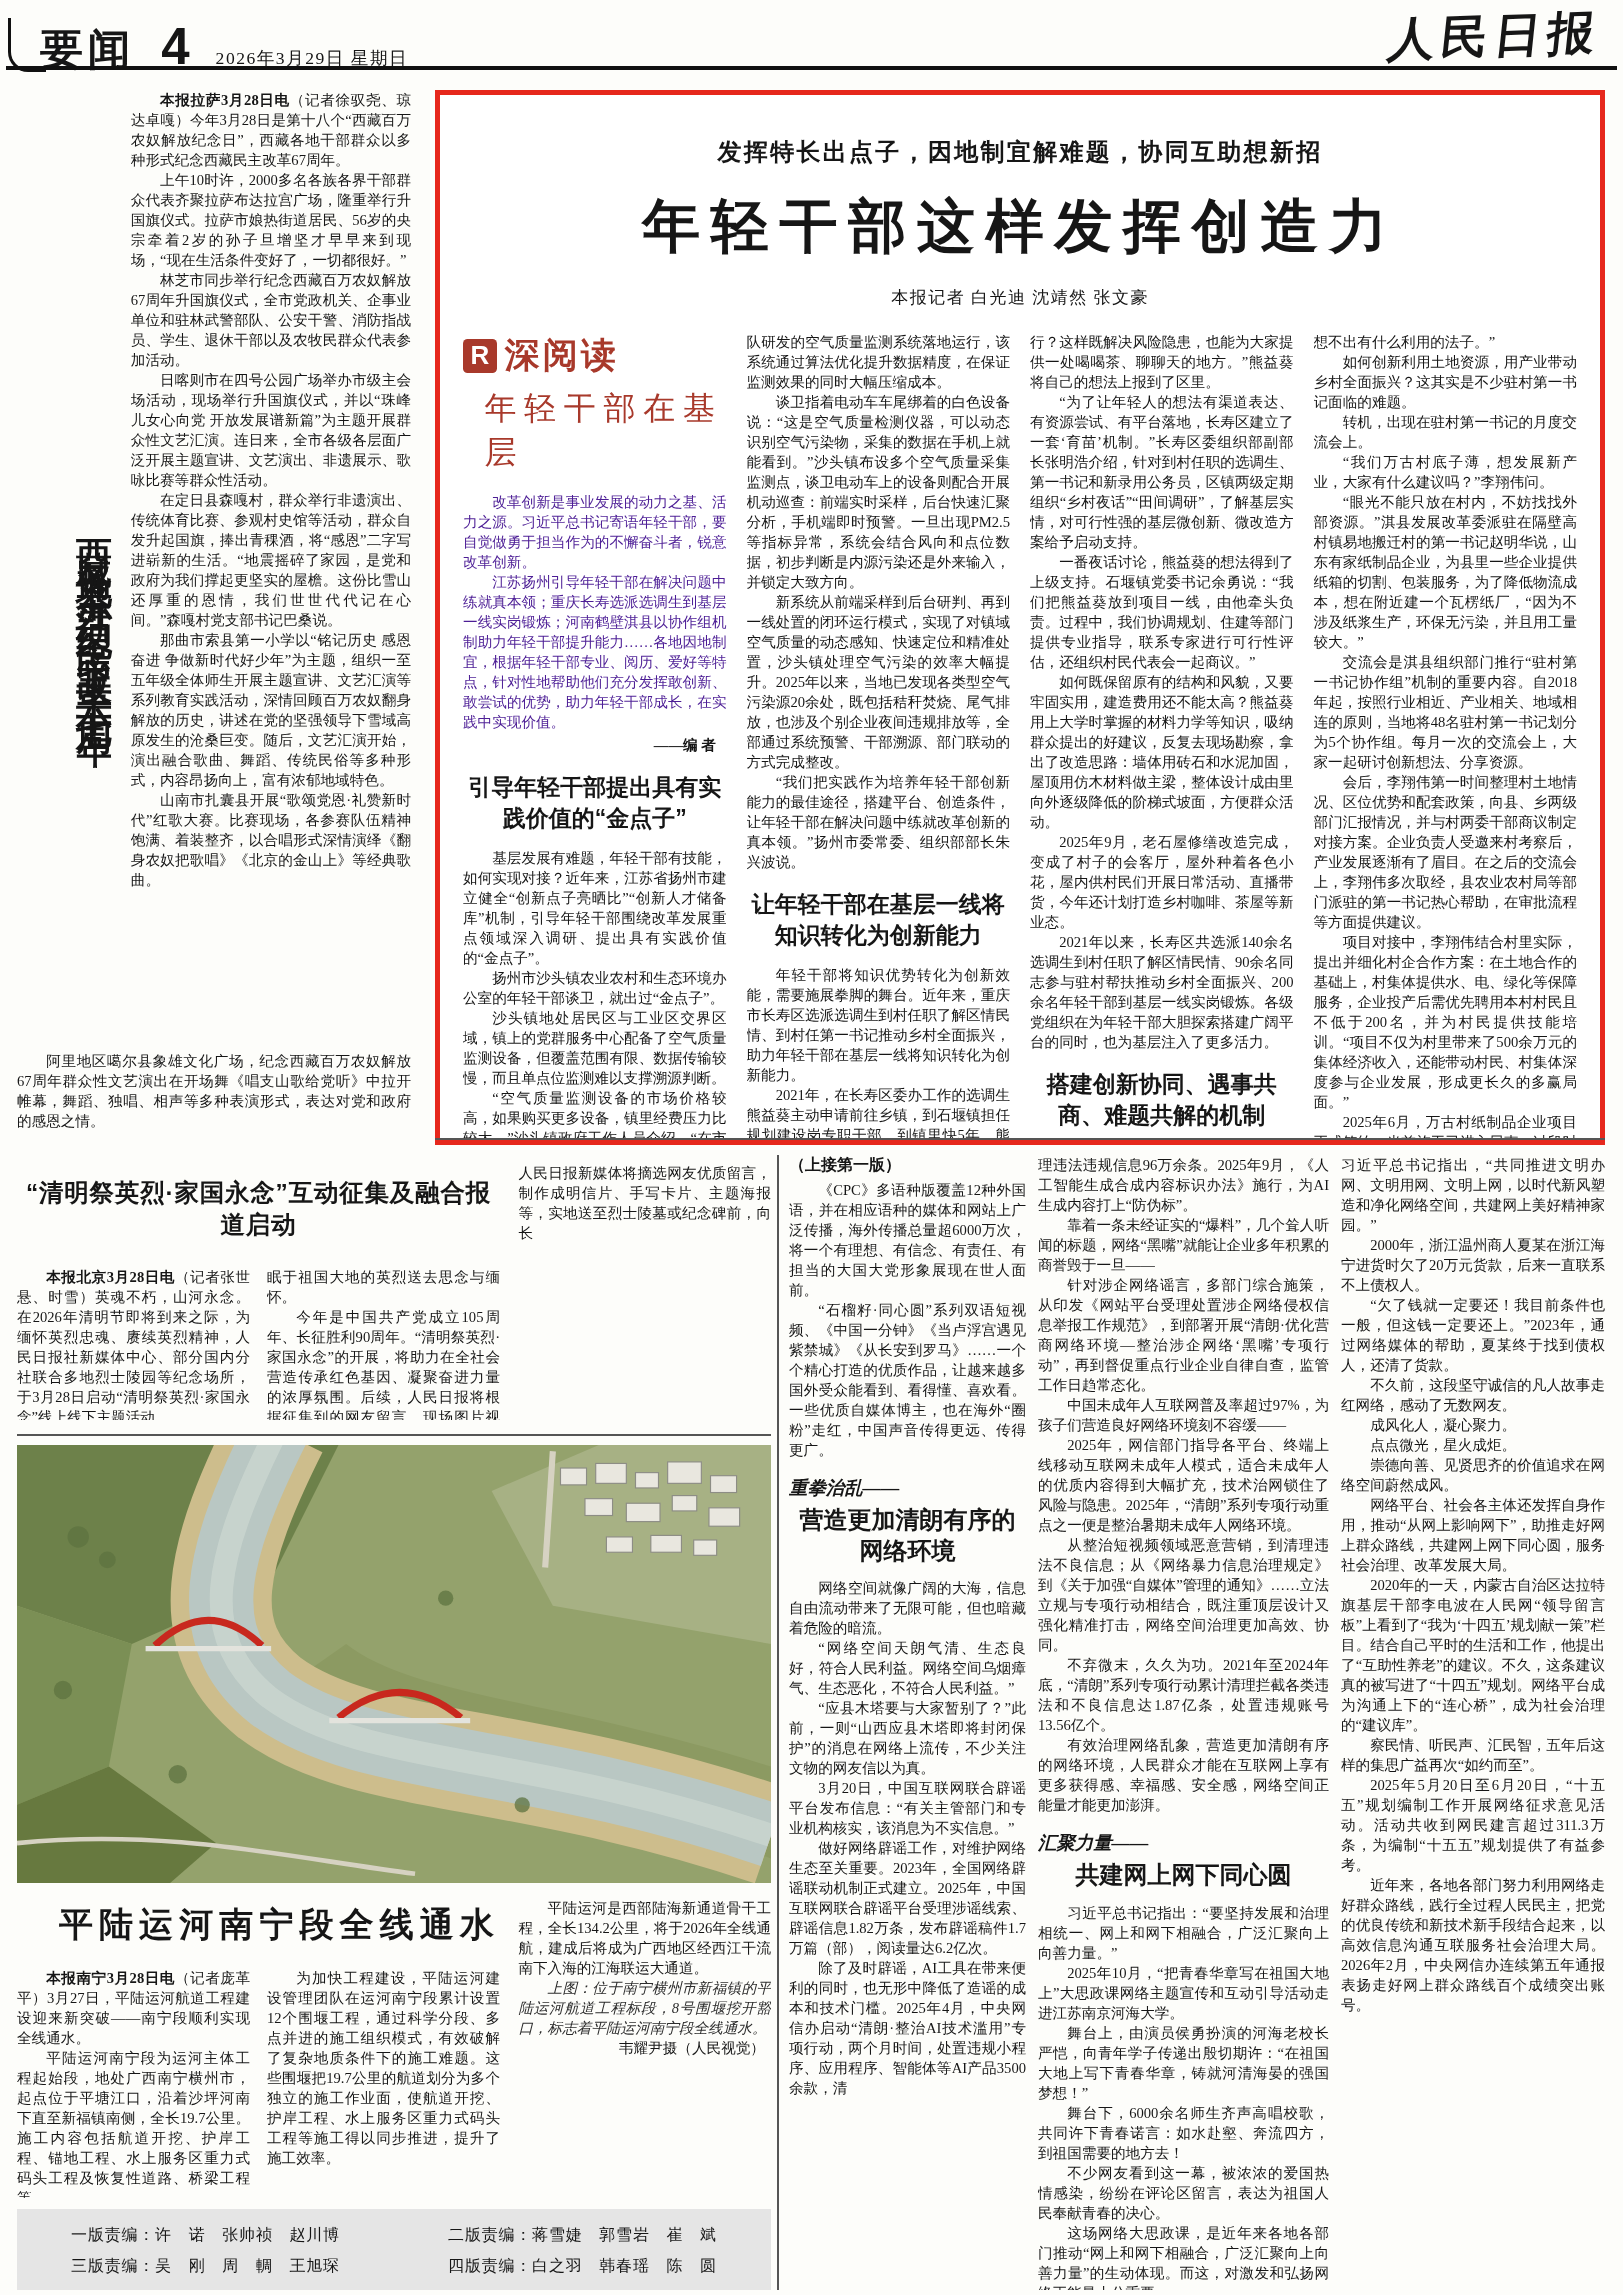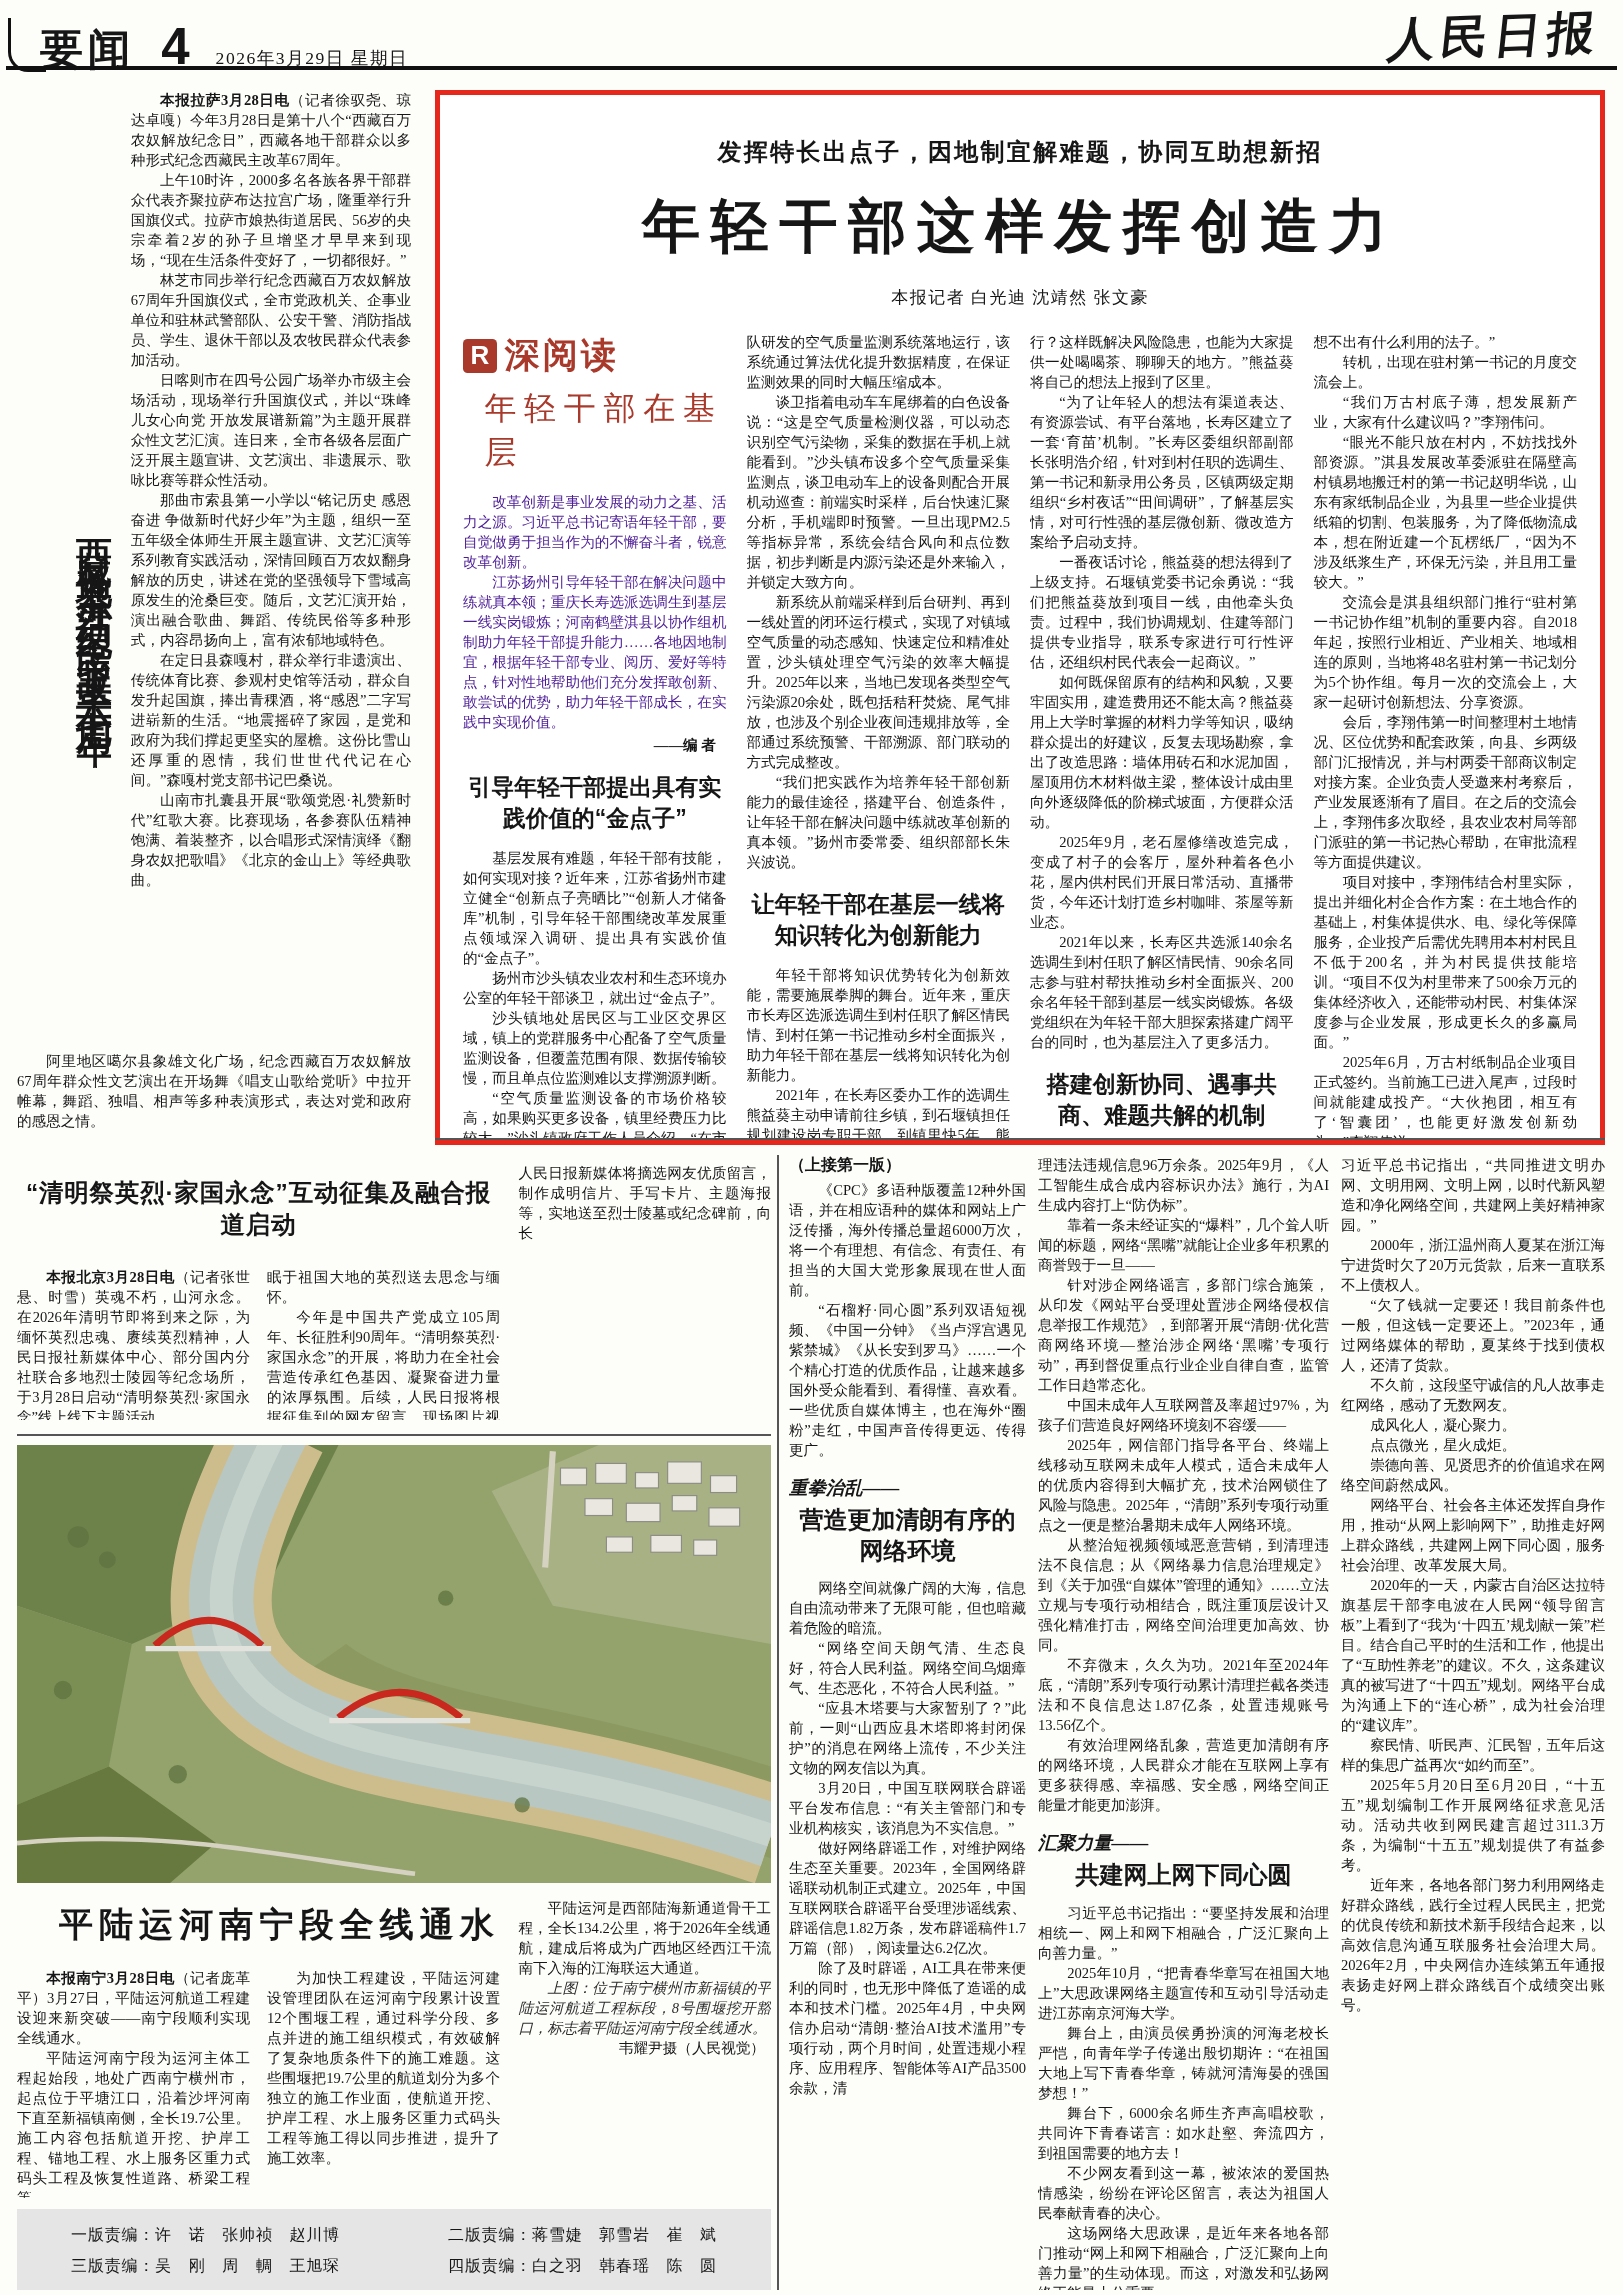--- a/index.html
+++ b/index.html
@@ -66,22 +66,22 @@
 <div class="hdr-rule"></div>
 
 <div class="abs" style="left:17px;top:90px;width:394px;height:1049px;overflow:hidden;">
   <div style="display:flex;gap:13.8px;height:961px;overflow:hidden;">
     <div class="vhead" style="width:100px;display:flex;justify-content:center;padding-top:84px;">西藏各地举办活动纪念民主改革六十七周年</div>
     <div class="col" style="flex:1;height:100%;">
         <div class="blk p"><b>本报拉萨3月28日电</b>（记者徐驭尧、琼达卓嘎）今年3月28日是第十八个“西藏百万农奴解放纪念日”，西藏各地干部群众以多种形式纪念西藏民主改革67周年。</div>
         <div class="blk p">上午10时许，2000多名各族各界干部群众代表齐聚拉萨布达拉宫广场，隆重举行升国旗仪式。拉萨市娘热街道居民、56岁的央宗牵着2岁的孙子旦增坚才早早来到现场，“现在生活条件变好了，一切都很好。”</div>
         <div class="blk p">林芝市同步举行纪念西藏百万农奴解放67周年升国旗仪式，全市党政机关、企事业单位和驻林武警部队、公安干警、消防指战员、学生、退休干部以及农牧民群众代表参加活动。</div>
         <div class="blk p">日喀则市在四号公园广场举办市级主会场活动，现场举行升国旗仪式，并以“珠峰儿女心向党  开放发展谱新篇”为主题开展群众性文艺汇演。连日来，全市各级各层面广泛开展主题宣讲、文艺演出、非遗展示、歌咏比赛等群众性活动。</div>
+        <div class="blk p">在定日县森嘎村，群众举行非遗演出、传统体育比赛、参观村史馆等活动，群众自发升起国旗，捧出青稞酒，将“感恩”二字写进崭新的生活。“地震摇碎了家园，是党和政府为我们撑起更坚实的屋檐。这份比雪山还厚重的恩情，我们世世代代记在心间。”森嘎村党支部书记巴桑说。</div>
         <div class="blk p">那曲市索县第一小学以“铭记历史  感恩奋进  争做新时代好少年”为主题，组织一至五年级全体师生开展主题宣讲、文艺汇演等系列教育实践活动，深情回顾百万农奴翻身解放的历史，讲述在党的坚强领导下雪域高原发生的沧桑巨变。随后，文艺汇演开始，演出融合歌曲、舞蹈、传统民俗等多种形式，内容昂扬向上，富有浓郁地域特色。</div>
-        <div class="blk p">在定日县森嘎村，群众举行非遗演出、传统体育比赛、参观村史馆等活动，群众自发升起国旗，捧出青稞酒，将“感恩”二字写进崭新的生活。“地震摇碎了家园，是党和政府为我们撑起更坚实的屋檐。这份比雪山还厚重的恩情，我们世世代代记在心间。”森嘎村党支部书记巴桑说。</div>
         <div class="blk p">山南市扎囊县开展“歌颂党恩·礼赞新时代”红歌大赛。比赛现场，各参赛队伍精神饱满、着装整齐，以合唱形式深情演绎《翻身农奴把歌唱》《北京的金山上》等经典歌曲。</div>
       </div>
   </div>
   <div class="col" style="width:100%;height:86px;">
       <div class="blk p">阿里地区噶尔县象雄文化广场，纪念西藏百万农奴解放67周年群众性文艺演出在开场舞《唱支山歌给党听》中拉开帷幕，舞蹈、独唱、相声等多种表演形式，表达对党和政府的感恩之情。</div>
     </div>
 </div>
 
 <div class="abs redbox" style="left:435px;top:90px;width:1170px;height:1055px;box-sizing:border-box;padding:20px 23px;">
   <div class="kicker" style="margin-top:21.4px;">发挥特长出点子，因地制宜解难题，协同互助想新招</div>
@@ -118,20 +118,21 @@
         <div class="blk cont">行？这样既解决风险隐患，也能为大家提供一处喝喝茶、聊聊天的地方。”熊益葵将自己的想法上报到了区里。</div>
         <div class="blk p">“为了让年轻人的想法有渠道表达、有资源尝试、有平台落地，长寿区建立了一套‘育苗’机制。”长寿区委组织部副部长张明浩介绍，针对到村任职的选调生、第一书记和新录用公务员，区镇两级定期组织“乡村夜话”“田间调研”，了解基层实情，对可行性强的基层微创新、微改造方案给予启动支持。</div>
         <div class="blk p">一番夜话讨论，熊益葵的想法得到了上级支持。石堰镇党委书记余勇说：“我们把熊益葵放到项目一线，由他牵头负责。过程中，我们协调规划、住建等部门提供专业指导，联系专家进行可行性评估，还组织村民代表会一起商议。”</div>
         <div class="blk p">如何既保留原有的结构和风貌，又要牢固实用，建造费用还不能太高？熊益葵用上大学时掌握的材料力学等知识，吸纳群众提出的好建议，反复去现场勘察，拿出了改造思路：墙体用砖石和水泥加固，屋顶用仿木材料做主梁，整体设计成由里向外逐级降低的阶梯式坡面，方便群众活动。</div>
         <div class="blk p">2025年9月，老石屋修缮改造完成，变成了村子的会客厅，屋外种着各色小花，屋内供村民们开展日常活动、直播带货，今年还计划打造乡村咖啡、茶屋等新业态。</div>
         <div class="blk p">2021年以来，长寿区共选派140余名选调生到村任职了解区情民情、90余名同志参与驻村帮扶推动乡村全面振兴、200余名年轻干部到基层一线实岗锻炼。各级党组织在为年轻干部大胆探索搭建广阔平台的同时，也为基层注入了更多活力。</div>
         <div class="blk h2">搭建创新协同、遇事共商、难题共解的机制</div>
       </div>
     <div class="col" style="flex:1;">
         <div class="blk cont">想不出有什么利用的法子。”</div>
+        <div class="blk p">如何创新利用土地资源，用产业带动乡村全面振兴？这其实是不少驻村第一书记面临的难题。</div>
         <div class="blk p">转机，出现在驻村第一书记的月度交流会上。</div>
         <div class="blk p">“我们万古村底子薄，想发展新产业，大家有什么建议吗？”李翔伟问。</div>
         <div class="blk p">“眼光不能只放在村内，不妨找找外部资源。”淇县发展改革委派驻在隔壁高村镇易地搬迁村的第一书记赵明华说，山东有家纸制品企业，为县里一些企业提供纸箱的切割、包装服务，为了降低物流成本，想在附近建一个瓦楞纸厂，“因为不涉及纸浆生产，环保无污染，并且用工量较大。”</div>
         <div class="blk p">交流会是淇县组织部门推行“驻村第一书记协作组”机制的重要内容。自2018年起，按照行业相近、产业相关、地域相连的原则，当地将48名驻村第一书记划分为5个协作组。每月一次的交流会上，大家一起研讨创新想法、分享资源。</div>
         <div class="blk p">会后，李翔伟第一时间整理村土地情况、区位优势和配套政策，向县、乡两级部门汇报情况，并与村两委干部商议制定对接方案。企业负责人受邀来村考察后，产业发展逐渐有了眉目。在之后的交流会上，李翔伟多次取经，县农业农村局等部门派驻的第一书记热心帮助，在审批流程等方面提供建议。</div>
         <div class="blk p">项目对接中，李翔伟结合村里实际，提出并细化村企合作方案：在土地合作的基础上，村集体提供水、电、绿化等保障服务，企业投产后需优先聘用本村村民且不低于200名，并为村民提供技能培训。“项目不仅为村里带来了500余万元的集体经济收入，还能带动村民、村集体深度参与企业发展，形成更长久的多赢局面。”</div>
         <div class="blk p">2025年6月，万古村纸制品企业项目正式签约。当前施工已进入尾声，过段时间就能建成投产。“大伙抱团，相互有了‘智囊团’，也能更好激发创新劲头。”李翔伟说。</div>
       </div>
   </div>
 </div>

